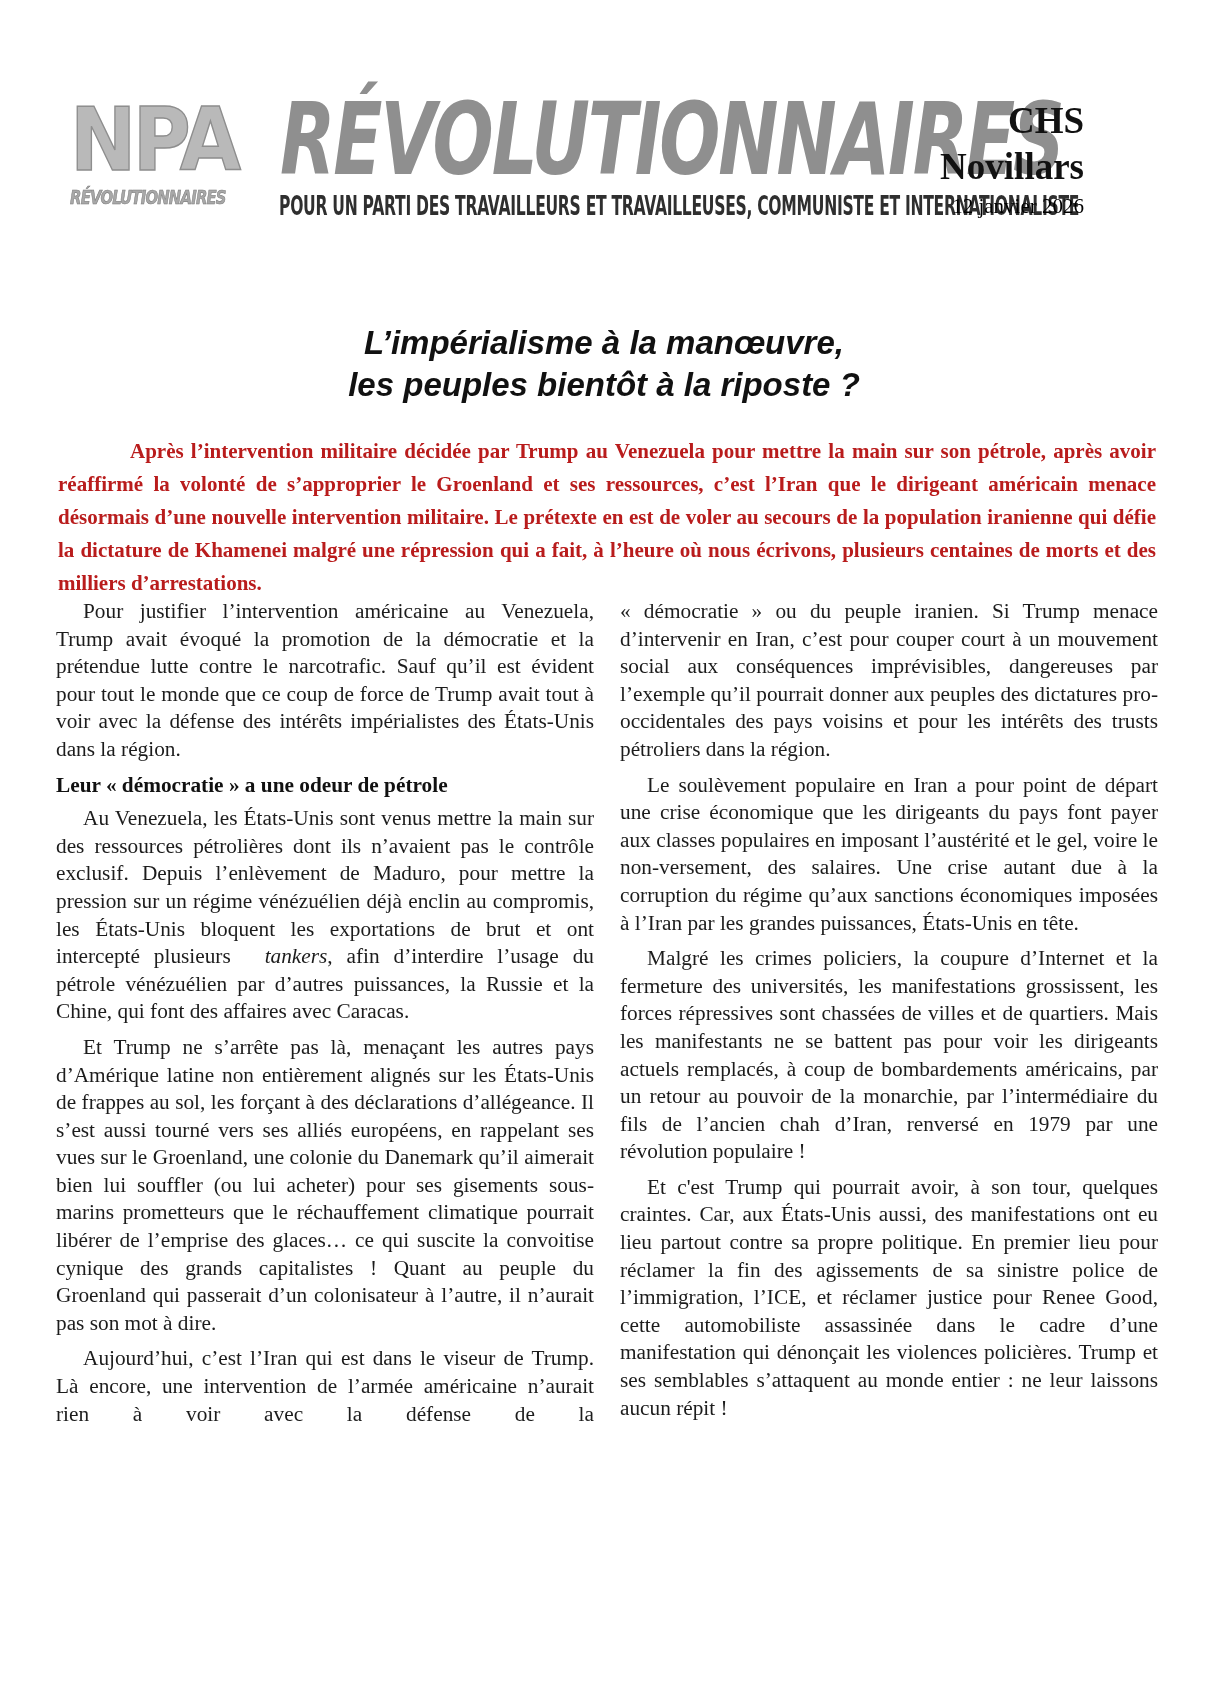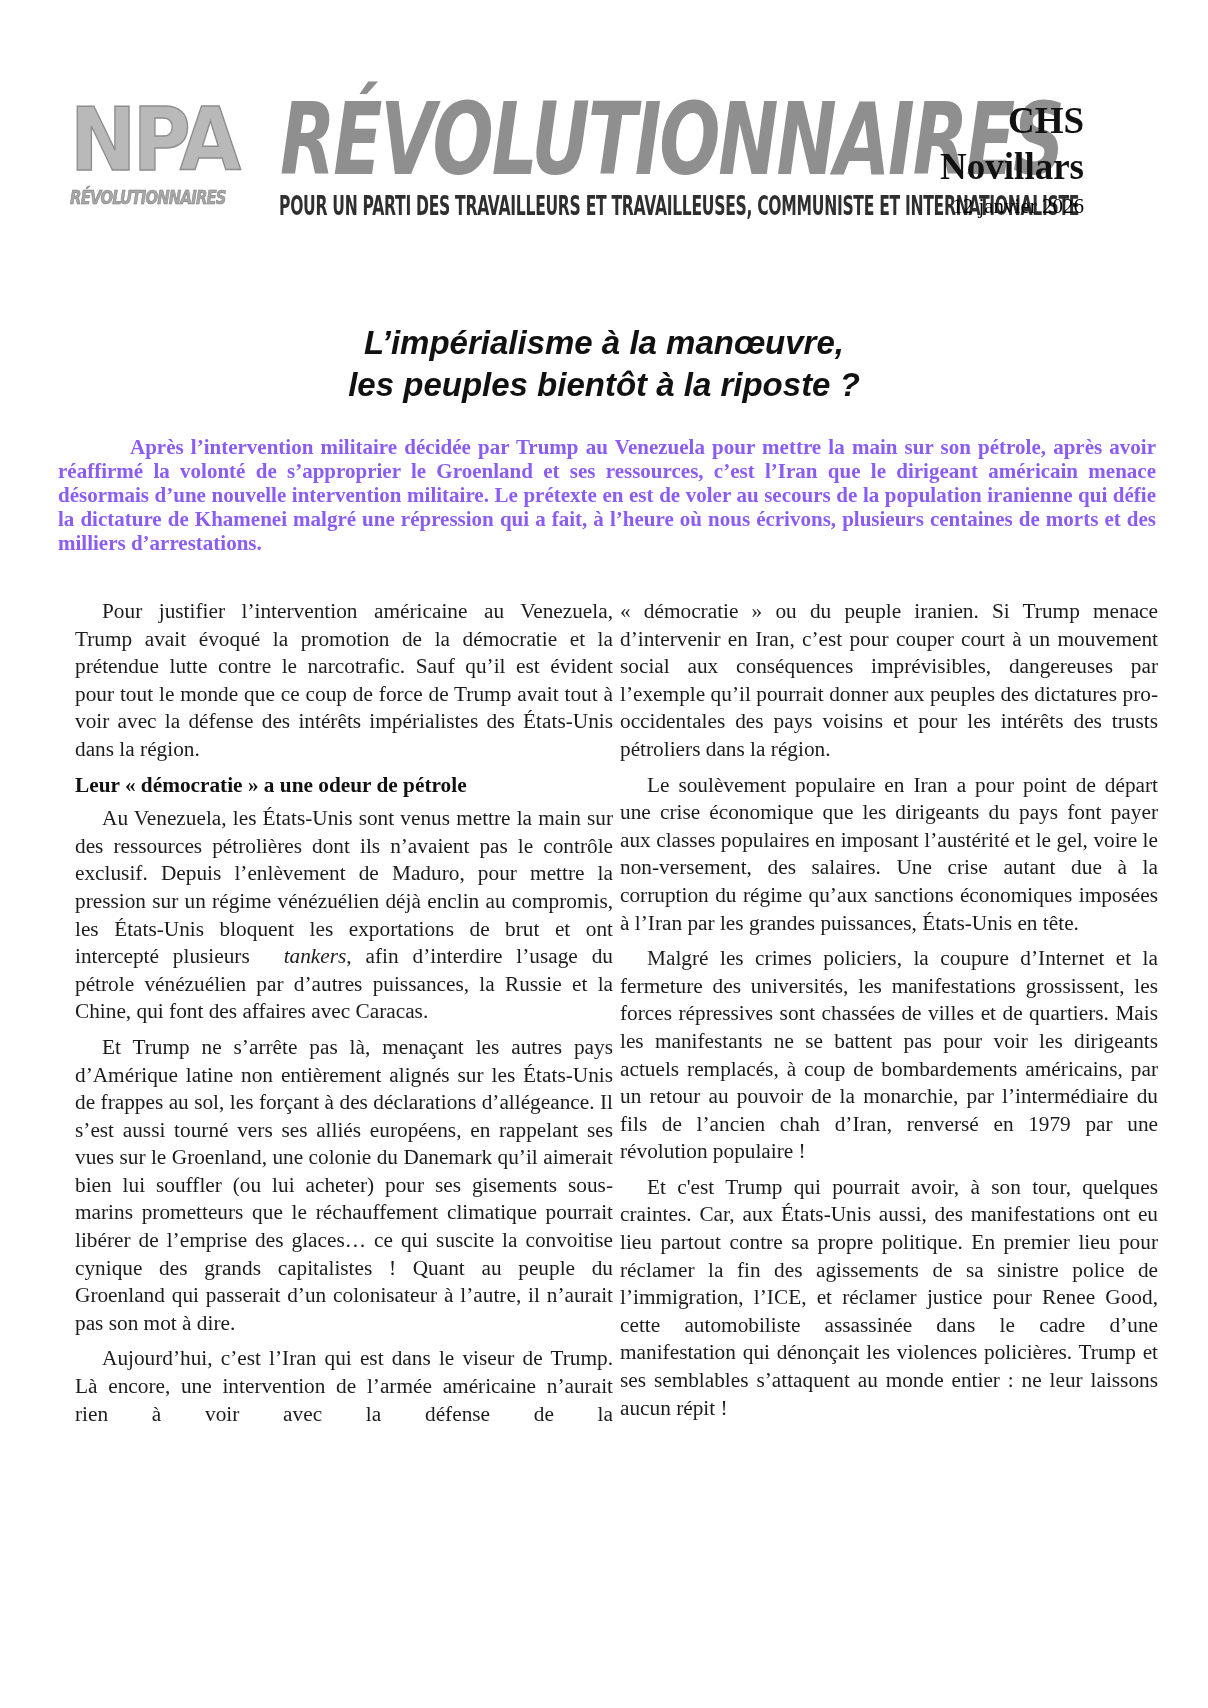--- a/index.html
+++ b/index.html
@@ -31,26 +31,26 @@
     .section-name { font-weight: bold; font-size: 37px; line-height: 46px; color: #111; }
     .issue-date { font-size: 21px; margin-top: 4px; color: #000000; }
 
     .headline {
       position: absolute; left: 0; top: 322px; width: 1208px; text-align: center;
       font-family: "Liberation Sans", sans-serif; font-style: italic; font-weight: bold;
       font-size: 33px; line-height: 42px; color: #111;
     }
     .chapo {
       position: absolute; left: 58px; top: 435px; width: 1098px; font-family: "Liberation Serif", serif;
-      font-weight: bold; font-size: 21px; line-height: 24px; text-align: justify; text-indent: 72px; color: #8b5cf6;
+      font-weight: bold; font-size: 21px; line-height: 33px; text-align: justify; text-indent: 72px; color: #b91c1c;
     }
 
     .col { position: absolute; top: 598px; width: 538px; font-family: "Liberation Serif", serif;
       font-size: 21.3px; line-height: 27.6px; color: #1c1c1c; }
-    .col.left { left: 75px; }
+    .col.left { left: 56px; }
     .col.right { left: 620px; }
     .col p { margin: 0 0 8px 0; text-align: justify; text-indent: 27px; hyphens: none; }
     .col p.no-indent { text-indent: 0; }
     .col h3 { margin: 2px 0 6px 0; font-size: 21.3px; line-height: 27.6px; font-weight: bold; color: #111; }
     .col em { font-style: italic; margin-left: 20px; }
   </style>
 </head>
 <body>
 
 <header class="masthead">

